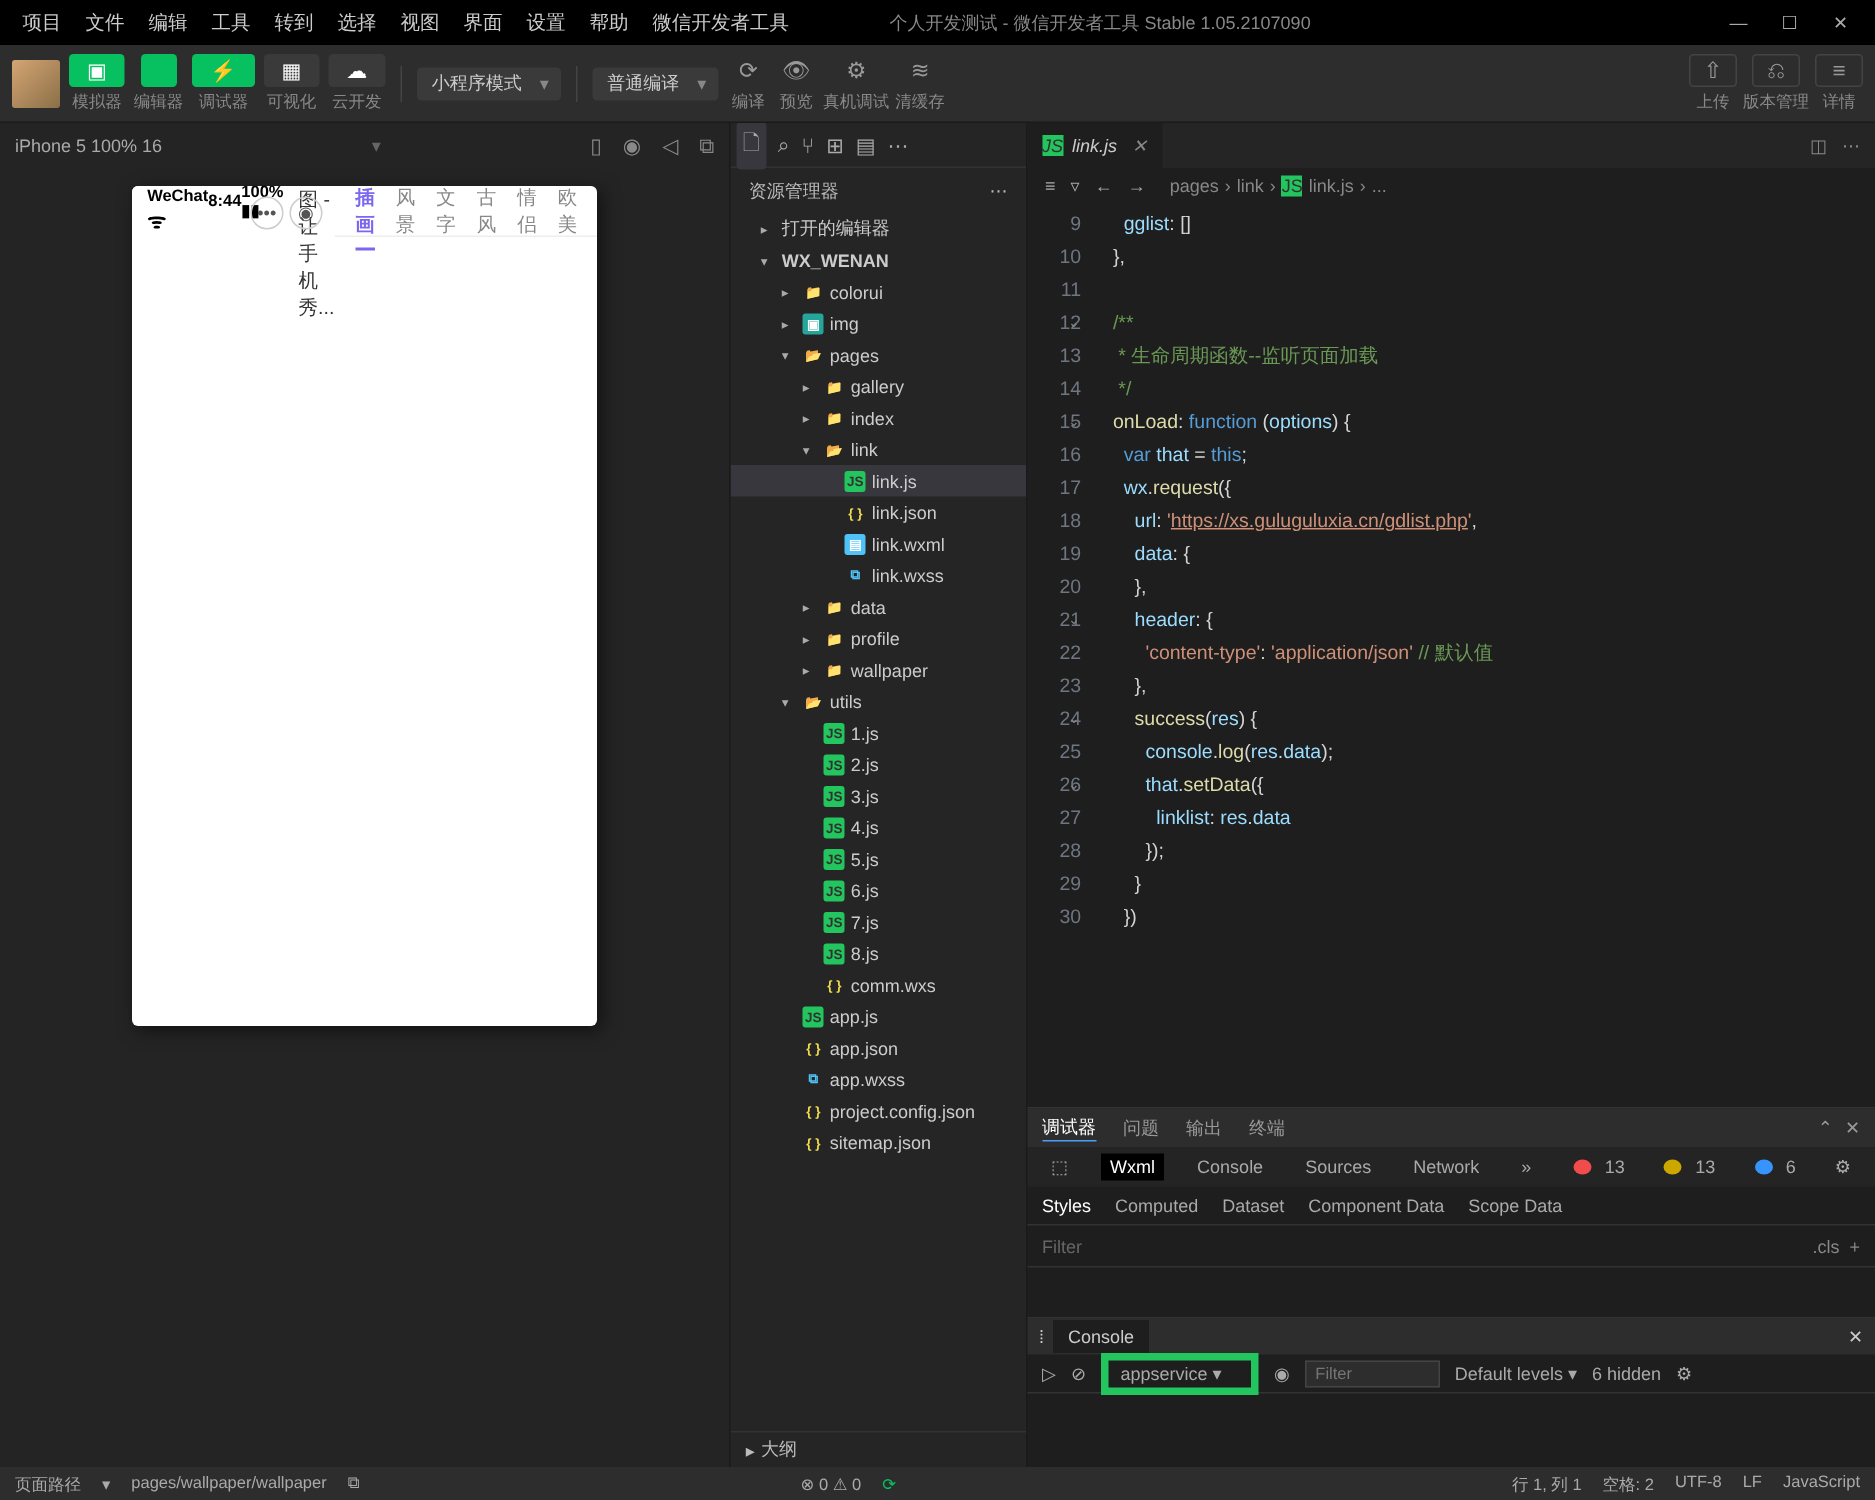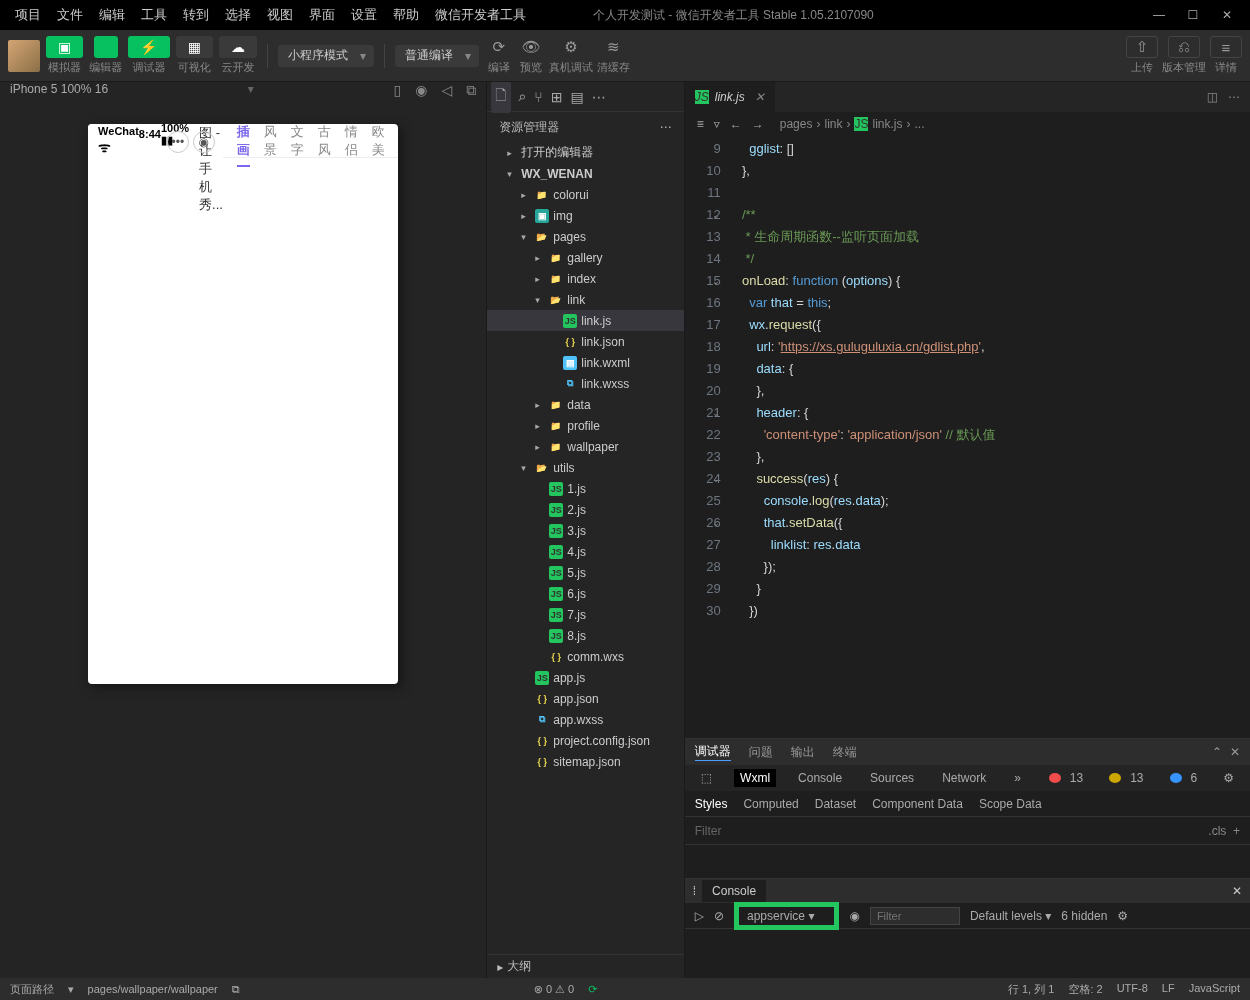--- a/index.html
+++ b/index.html
@@ -16,21 +16,21 @@
 .tb-btn{background:#07c160;color:#fff;padding:4px 12px;border-radius:3px;cursor:pointer;font-size:14px;height:22px;display:flex;align-items:center}
 .tb-btn.dark{background:#3a3a3a}
 .tb-lbl{font-size:11px;color:#888}
 .tb-select{background:#3a3a3a;padding:4px 26px 4px 10px;border-radius:3px;color:#ccc;position:relative;height:22px;display:flex;align-items:center;font-size:12px}
 .tb-select::after{content:"▾";position:absolute;right:8px;color:#888}
 .tb-icon{width:28px;height:22px;display:flex;align-items:center;justify-content:center;color:#999;cursor:pointer;font-size:15px}
 .tb-sep{width:1px;height:24px;background:#444;margin:0 4px}
 .spacer{flex:1}
 .main{display:flex;height:calc(100% - 30px - 52px - 22px)}
 .left-panel{width:490px;background:#242424;display:flex;flex-direction:column}
-.sim-bar{height:30px;display:flex;padding:0 10px;color:#aaa;font-size:12px;gap:6px;justify-content:space-between}
+.sim-bar{height:30px;display:flex;align-items:center;padding:0 10px;color:#aaa;font-size:12px;gap:6px;justify-content:space-between}
 .sim-icons{display:flex;gap:14px;color:#888;font-size:14px}
 .sim-icons span{cursor:pointer}
 .sim-area{flex:1;display:flex;align-items:flex-start;justify-content:center;padding-top:12px}
 .phone{width:310px;height:560px;background:#fff;border-radius:4px;box-shadow:3px 3px 12px rgba(0,0,0,.5);overflow:hidden;display:flex;flex-direction:row}
 .phone-status{height:20px;background:#fff;display:flex;align-items:center;justify-content:space-between;padding:0 10px;font-size:11px;color:#000;font-weight:bold}
 .phone-head{height:36px;background:#fff;display:flex;align-items:center;justify-content:center;position:relative;color:#333;font-size:13px}
 .phone-head .caps{position:absolute;right:8px;display:flex;gap:4px}
 .cap{width:22px;height:22px;border:1px solid #ccc;border-radius:11px;display:flex;align-items:center;justify-content:center;font-size:12px;color:#555}
 .phone-tabs{height:34px;display:flex;align-items:center;gap:14px;padding:0 14px;font-size:13px;color:#888;border-bottom:1px solid #eee}
 .phone-tabs span.active{color:#7b68ee;font-weight:bold;position:relative}

